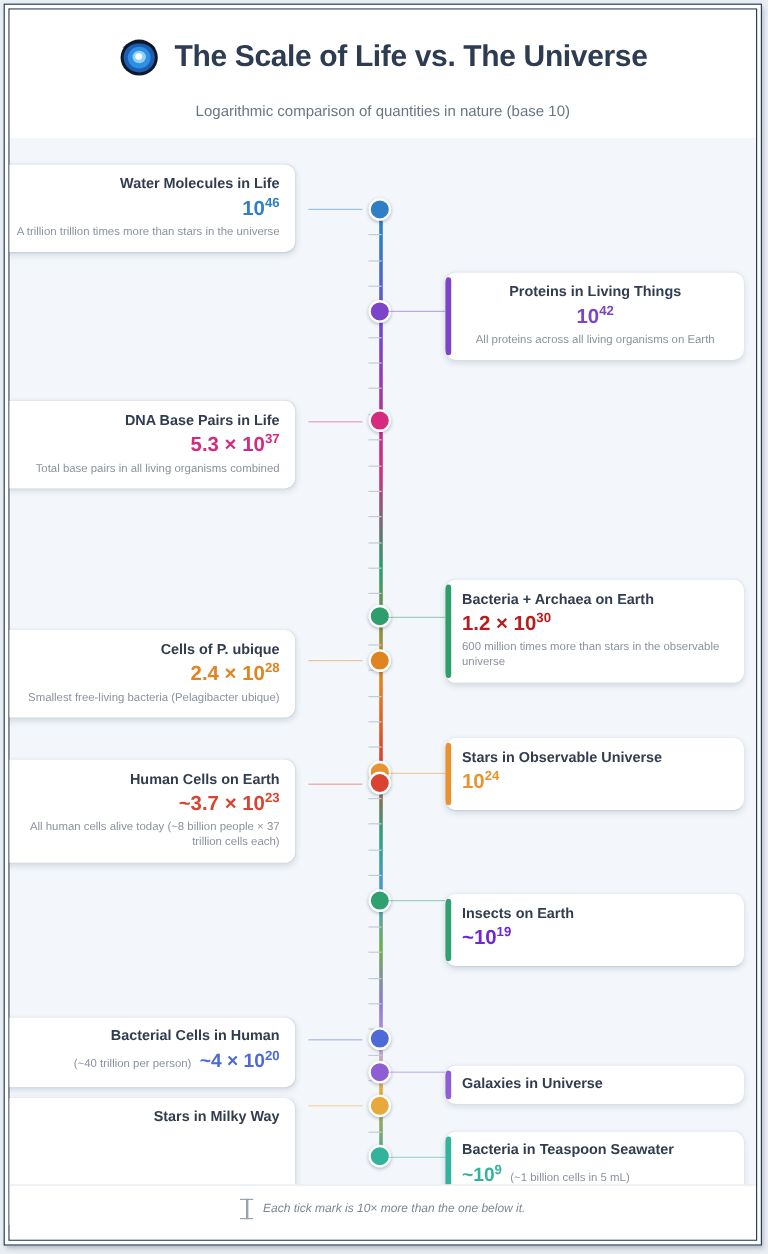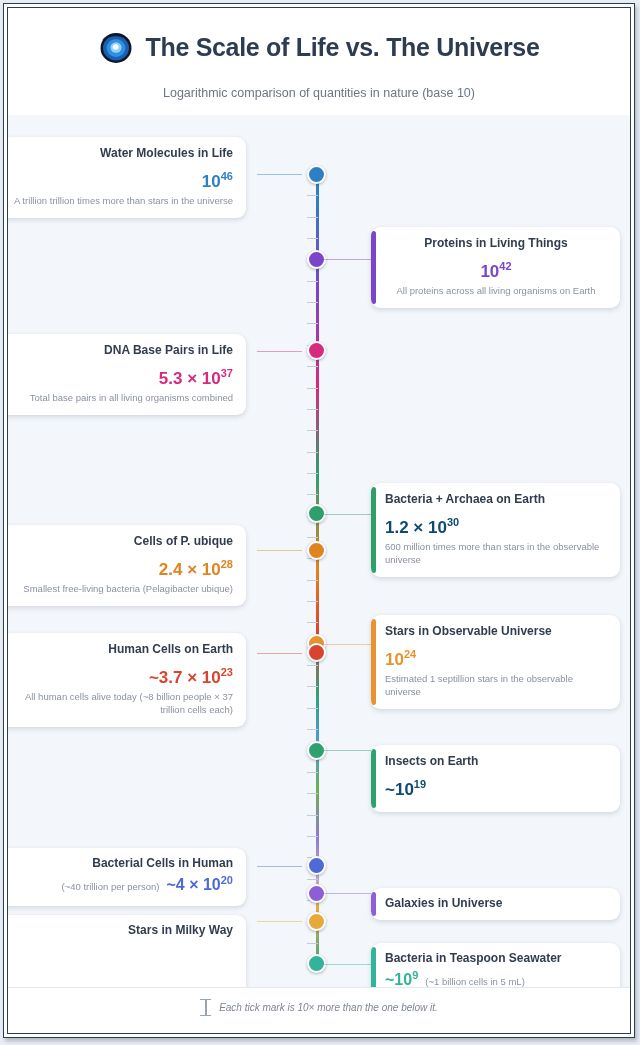--- a/index.html
+++ b/index.html
@@ -78,21 +78,21 @@
     box-shadow:0 2px 5px rgba(45,60,85,.16), 0 0 1px rgba(45,60,85,.10);
     box-sizing:border-box;overflow:hidden;
   }
   .card .bar{
     position:absolute;top:4px;bottom:4px;width:5px;border-radius:4px;
   }
   .card.left{right:384px;width:249px;padding:9px 13px 10px 13px;text-align:right;}
   .card.right{left:363px;width:249px;padding:9px 13px 10px 14px;text-align:left;}
   .card.right .bar{left:0;}
   .c-title{font-size:12px;font-weight:bold;color:#313d4e;line-height:1.25;}
-  .c-val{font-size:17px;font-weight:bold;line-height:1.45;margin-top:8px;}
+  .c-val{font-size:17px;font-weight:bold;line-height:1.45;margin-top:1px;}
   .c-val sup{font-size:11px;font-weight:bold;}
   .c-note{font-size:9.5px;color:#8a929e;line-height:1.35;margin-top:1px;}
   
   .card.compact{padding-top:8px;padding-bottom:9px;}
   .card.compact .inline{
     display:flex;align-items:baseline;gap:7px;margin-top:2px;
   }
   .card.left.compact .inline{justify-content:flex-end;}
   .card.right.compact .inline{justify-content:flex-start;}
   .card.compact .c-note{margin-top:0;font-size:9.5px;}
@@ -227,43 +227,42 @@
             <div class="c-note">All proteins across all living organisms on Earth</div>
           </div>
           <div class="card left" style="top: 219px;">
             <div class="c-title">DNA Base Pairs in Life</div>
             <div class="c-val" style="color: rgb(214, 42, 126);"><span>5.3 × 10</span><sup>37</sup></div>
             <div class="c-note">Total base pairs in all living organisms combined</div>
           </div>
           <div class="card right" style="top: 368px;">
             <div class="bar" style="background: rgb(46, 158, 107);"></div>
             <div class="c-title">Bacteria + Archaea on Earth</div>
-            <div class="c-val" style="color: #0c4a6e;"><span>1.2 × 10</span><sup>30</sup></div>
+            <div class="c-val" style="color: #b91c1c;"><span>1.2 × 10</span><sup>30</sup></div>
             <div class="c-note">600 million times more than stars in the observable universe</div>
           </div>
           <div class="card left" style="top: 410px;">
             <div class="c-title">Cells of P. ubique</div>
             <div class="c-val" style="color: rgb(224, 132, 33);"><span>2.4 × 10</span><sup>28</sup></div>
             <div class="c-note">Smallest free-living bacteria (Pelagibacter ubique)</div>
           </div>
           <div class="card right" style="top: 500px;">
             <div class="bar" style="background: rgb(232, 147, 47);"></div>
             <div class="c-title">Stars in Observable Universe</div>
             <div class="c-val" style="color: rgb(232, 147, 47);"><span>10</span><sup>24</sup></div>
-            <div class="c-note">Estimated 1 septillion stars in the observable universe</div>
           </div>
           <div class="card left" style="top: 518px;">
             <div class="c-title">Human Cells on Earth</div>
             <div class="c-val" style="color: rgb(216, 68, 47);"><span>~3.7 × 10</span><sup>23</sup></div>
             <div class="c-note">All human cells alive today (~8 billion people × 37 trillion cells each)</div>
           </div>
           <div class="card right" style="top: 630px;">
             <div class="bar" style="background: rgb(47, 160, 111);"></div>
             <div class="c-title">Insects on Earth</div>
-            <div class="c-val" style="color: #0c4a6e;"><span>~10</span><sup>19</sup></div>
+            <div class="c-val" style="color: #6d28d9;"><span>~10</span><sup>19</sup></div>
           </div>
           <div class="card left compact" style="top: 733px;">
             <div class="c-title">Bacterial Cells in Human</div>
             <div class="inline">
               <div class="c-note">(~40 trillion per person)</div>
               <div class="c-val" style="color: rgb(78, 106, 216);"><span>~4 × 10</span><sup>20</sup></div>
             </div>
           </div>
           <div class="card right compact" style="top: 773px;">
             <div class="bar" style="background: rgb(142, 95, 212);"></div>

